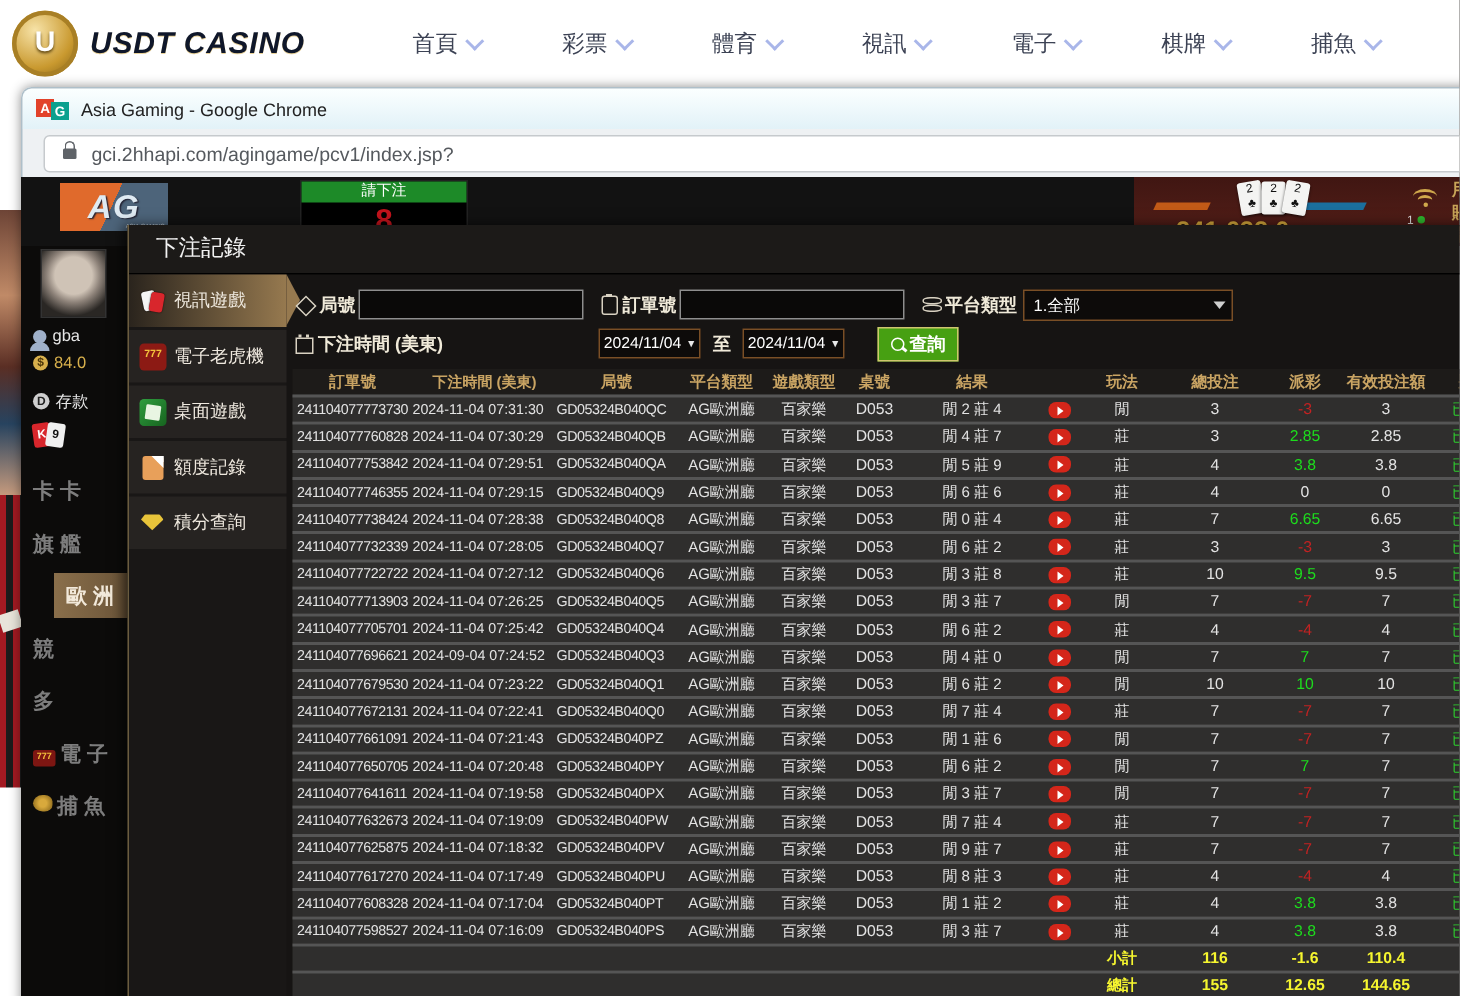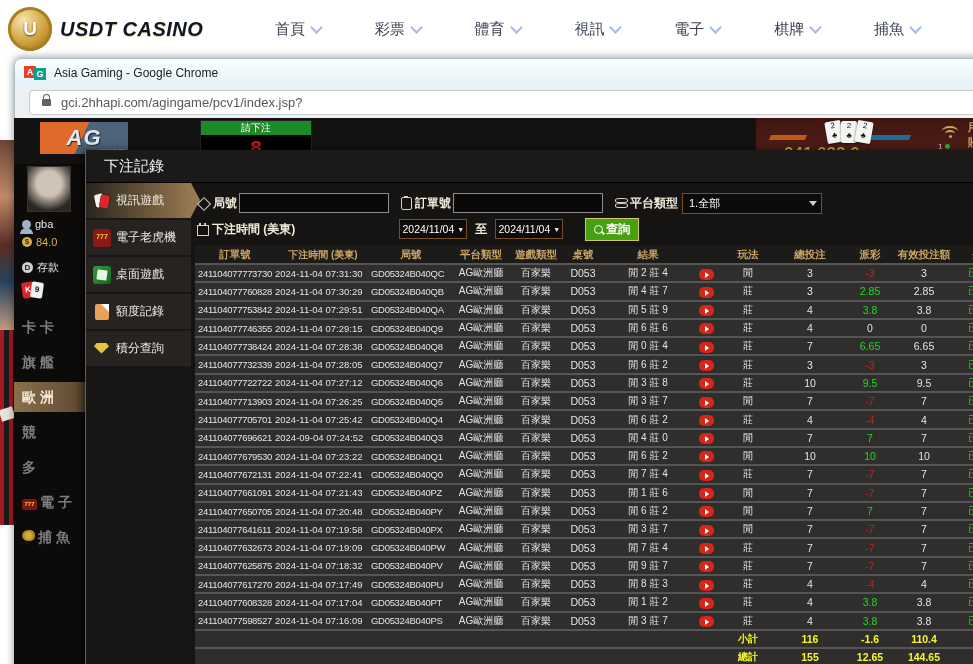--- a/index.html
+++ b/index.html
@@ -32,21 +32,21 @@
   .win-title{font-size:12px;color:#222;}
   .urlbar{height:32px;background:#eef1f3;border-left:1px solid #aebfc9;border-right:1px solid #aebfc9;display:flex;align-items:center;padding:0 10px 0 14px;box-sizing:border-box;}
   .url-pill{flex:1;height:23px;background:#fff;border:1px solid #c6cacd;border-radius:4px;display:flex;align-items:center;padding:0 12px;}
   .lock{width:9px;height:7px;background:#5f6368;border-radius:1px;position:relative;margin-right:10px;flex:none;}
   .lock:before{content:"";position:absolute;top:-5px;left:1px;width:5px;height:5px;border:1.5px solid #5f6368;border-bottom:none;border-radius:4px 4px 0 0;}
   .url-text{font-size:13px;color:#55595e;}
 
   
   .page{position:absolute;left:0;top:60px;width:1000px;height:580px;background:#000;overflow:hidden;}
   .ag-header{position:absolute;left:0;top:0;width:1000px;height:46px;background:#121212;}
-  .ag-logo{position:absolute;left:26px;top:4px;width:88px;height:32px;background:linear-gradient(115deg,#e06a2c 48%,#4d647a 48%);display:flex;align-items:center;justify-content:center;}
+  .ag-logo{position:absolute;left:26px;top:4px;width:72px;height:32px;background:linear-gradient(115deg,#e06a2c 48%,#4d647a 48%);display:flex;align-items:center;justify-content:center;}
   .ag-logo b{color:#dfeaf2;font-size:22px;font-style:italic;letter-spacing:1px;text-shadow:1px 1px 1px #223;}
   .ag-logo i{position:absolute;right:2px;bottom:1px;font-size:4px;color:#cfd8de;font-style:normal;}
   .bet-box{position:absolute;left:186px;top:2px;width:110px;height:44px;background:#000;border:1px solid #222;}
   .bet-box .bb-title{height:14px;background:#1d8a28;color:#fff;font-size:10px;text-align:center;line-height:14px;}
   .bet-box .bb-count{color:#c3131c;font-size:21px;font-weight:bold;text-align:center;line-height:26px;}
   .hdr-right{position:absolute;left:742px;top:0;width:258px;height:46px;background:linear-gradient(180deg,#401612,#572019);}
   .bar-orange{position:absolute;left:14px;top:17px;width:36px;height:5px;background:#c25a17;transform:skewX(-25deg);}
   .bar-blue{position:absolute;left:102px;top:17px;width:52px;height:5px;background:#1b6f9e;transform:skewX(-25deg);}
   .ccard{position:absolute;top:3px;width:16px;height:22px;background:#f4f4f2;border-radius:2px;color:#111;font-size:8px;text-align:center;line-height:10px;box-shadow:0 1px 2px rgba(0,0,0,.6);}
   .balance{position:absolute;left:28px;top:26px;color:#d7a93c;font-size:17px;font-weight:bold;text-shadow:0 1px 1px #000;}
@@ -63,21 +63,21 @@
   .ag-user{position:absolute;left:0;top:46px;width:71px;height:534px;background:#0c0b0a;overflow:hidden;}
   .avatar{position:absolute;left:13px;top:2px;width:42px;height:44px;background:radial-gradient(circle at 50% 38%,#cfc3b6 0 36%,#8d8279 52%,#2a2724 78%);border:1px solid #333;}
   .u-row{position:absolute;left:8px;color:#e6e6e6;font-size:11px;display:flex;align-items:center;white-space:nowrap;}
   .p-icon{width:9px;height:9px;border-radius:50%;background:#9fb0c9;margin-right:4px;position:relative;}
   .p-icon:after{content:"";position:absolute;left:-2px;top:8px;width:13px;height:6px;border-radius:6px 6px 0 0;background:#9fb0c9;}
   .money-icon{width:10px;height:10px;border-radius:50%;background:#d8b04c;color:#4a3408;font-size:8px;line-height:10px;text-align:center;font-weight:bold;margin-right:4px;}
   .gold{color:#d8b04c;}
   .dep-icon{width:11px;height:11px;border-radius:50%;background:#cfcfcf;color:#222;font-size:8px;line-height:11px;text-align:center;font-weight:bold;margin-right:4px;}
   .mini-card{width:12px;height:16px;border-radius:2px;font-size:8px;font-weight:bold;text-align:center;line-height:16px;display:inline-block;}
   .ag-menu-item{position:absolute;left:0;width:71px;height:30px;color:#7d7d7d;font-size:14px;font-weight:bold;letter-spacing:4px;line-height:30px;padding-left:8px;box-sizing:border-box;white-space:nowrap;}
-  .ag-menu-item.active{background:linear-gradient(90deg,#8a6f4b,#5c4830);color:#f2e9da;}
+  .ag-menu-item.active{background:linear-gradient(90deg,#8a6f4b,#5c4830);color:#f2e9da;margin-left:22px;}
   .mi-777{display:inline-block;width:15px;height:11px;background:#7d1612;color:#f3c13c;font-size:6px;line-height:11px;text-align:center;letter-spacing:0;vertical-align:1px;margin-right:3px;border-radius:2px;}
   .mi-fish{display:inline-block;width:13px;height:11px;background:radial-gradient(circle,#d8a93c 30%,#7a5a14);border-radius:50% 40% 40% 50%;vertical-align:1px;margin-right:3px;}
 
   
   .modal{position:absolute;left:71px;top:32px;width:940px;height:560px;background:#161413;border-left:1px solid #6b5c3f;box-shadow:-3px 0 8px rgba(0,0,0,.6);}
   .modal-title{height:32px;line-height:32px;background:#1c1a18;color:#f2f2f2;font-size:15px;padding-left:18px;border-bottom:1px solid #000;}
   .modal-body{display:flex;height:528px;}
   .m-sidebar{width:105px;flex:none;background:#191716;}
   .m-item{position:relative;height:35px;margin-bottom:2px;background:#262321;display:flex;align-items:center;padding-left:7px;color:#efe9df;font-size:12px;cursor:pointer;white-space:nowrap;}
   .m-item.active{background:linear-gradient(90deg,#2a241d,#96794f);}

